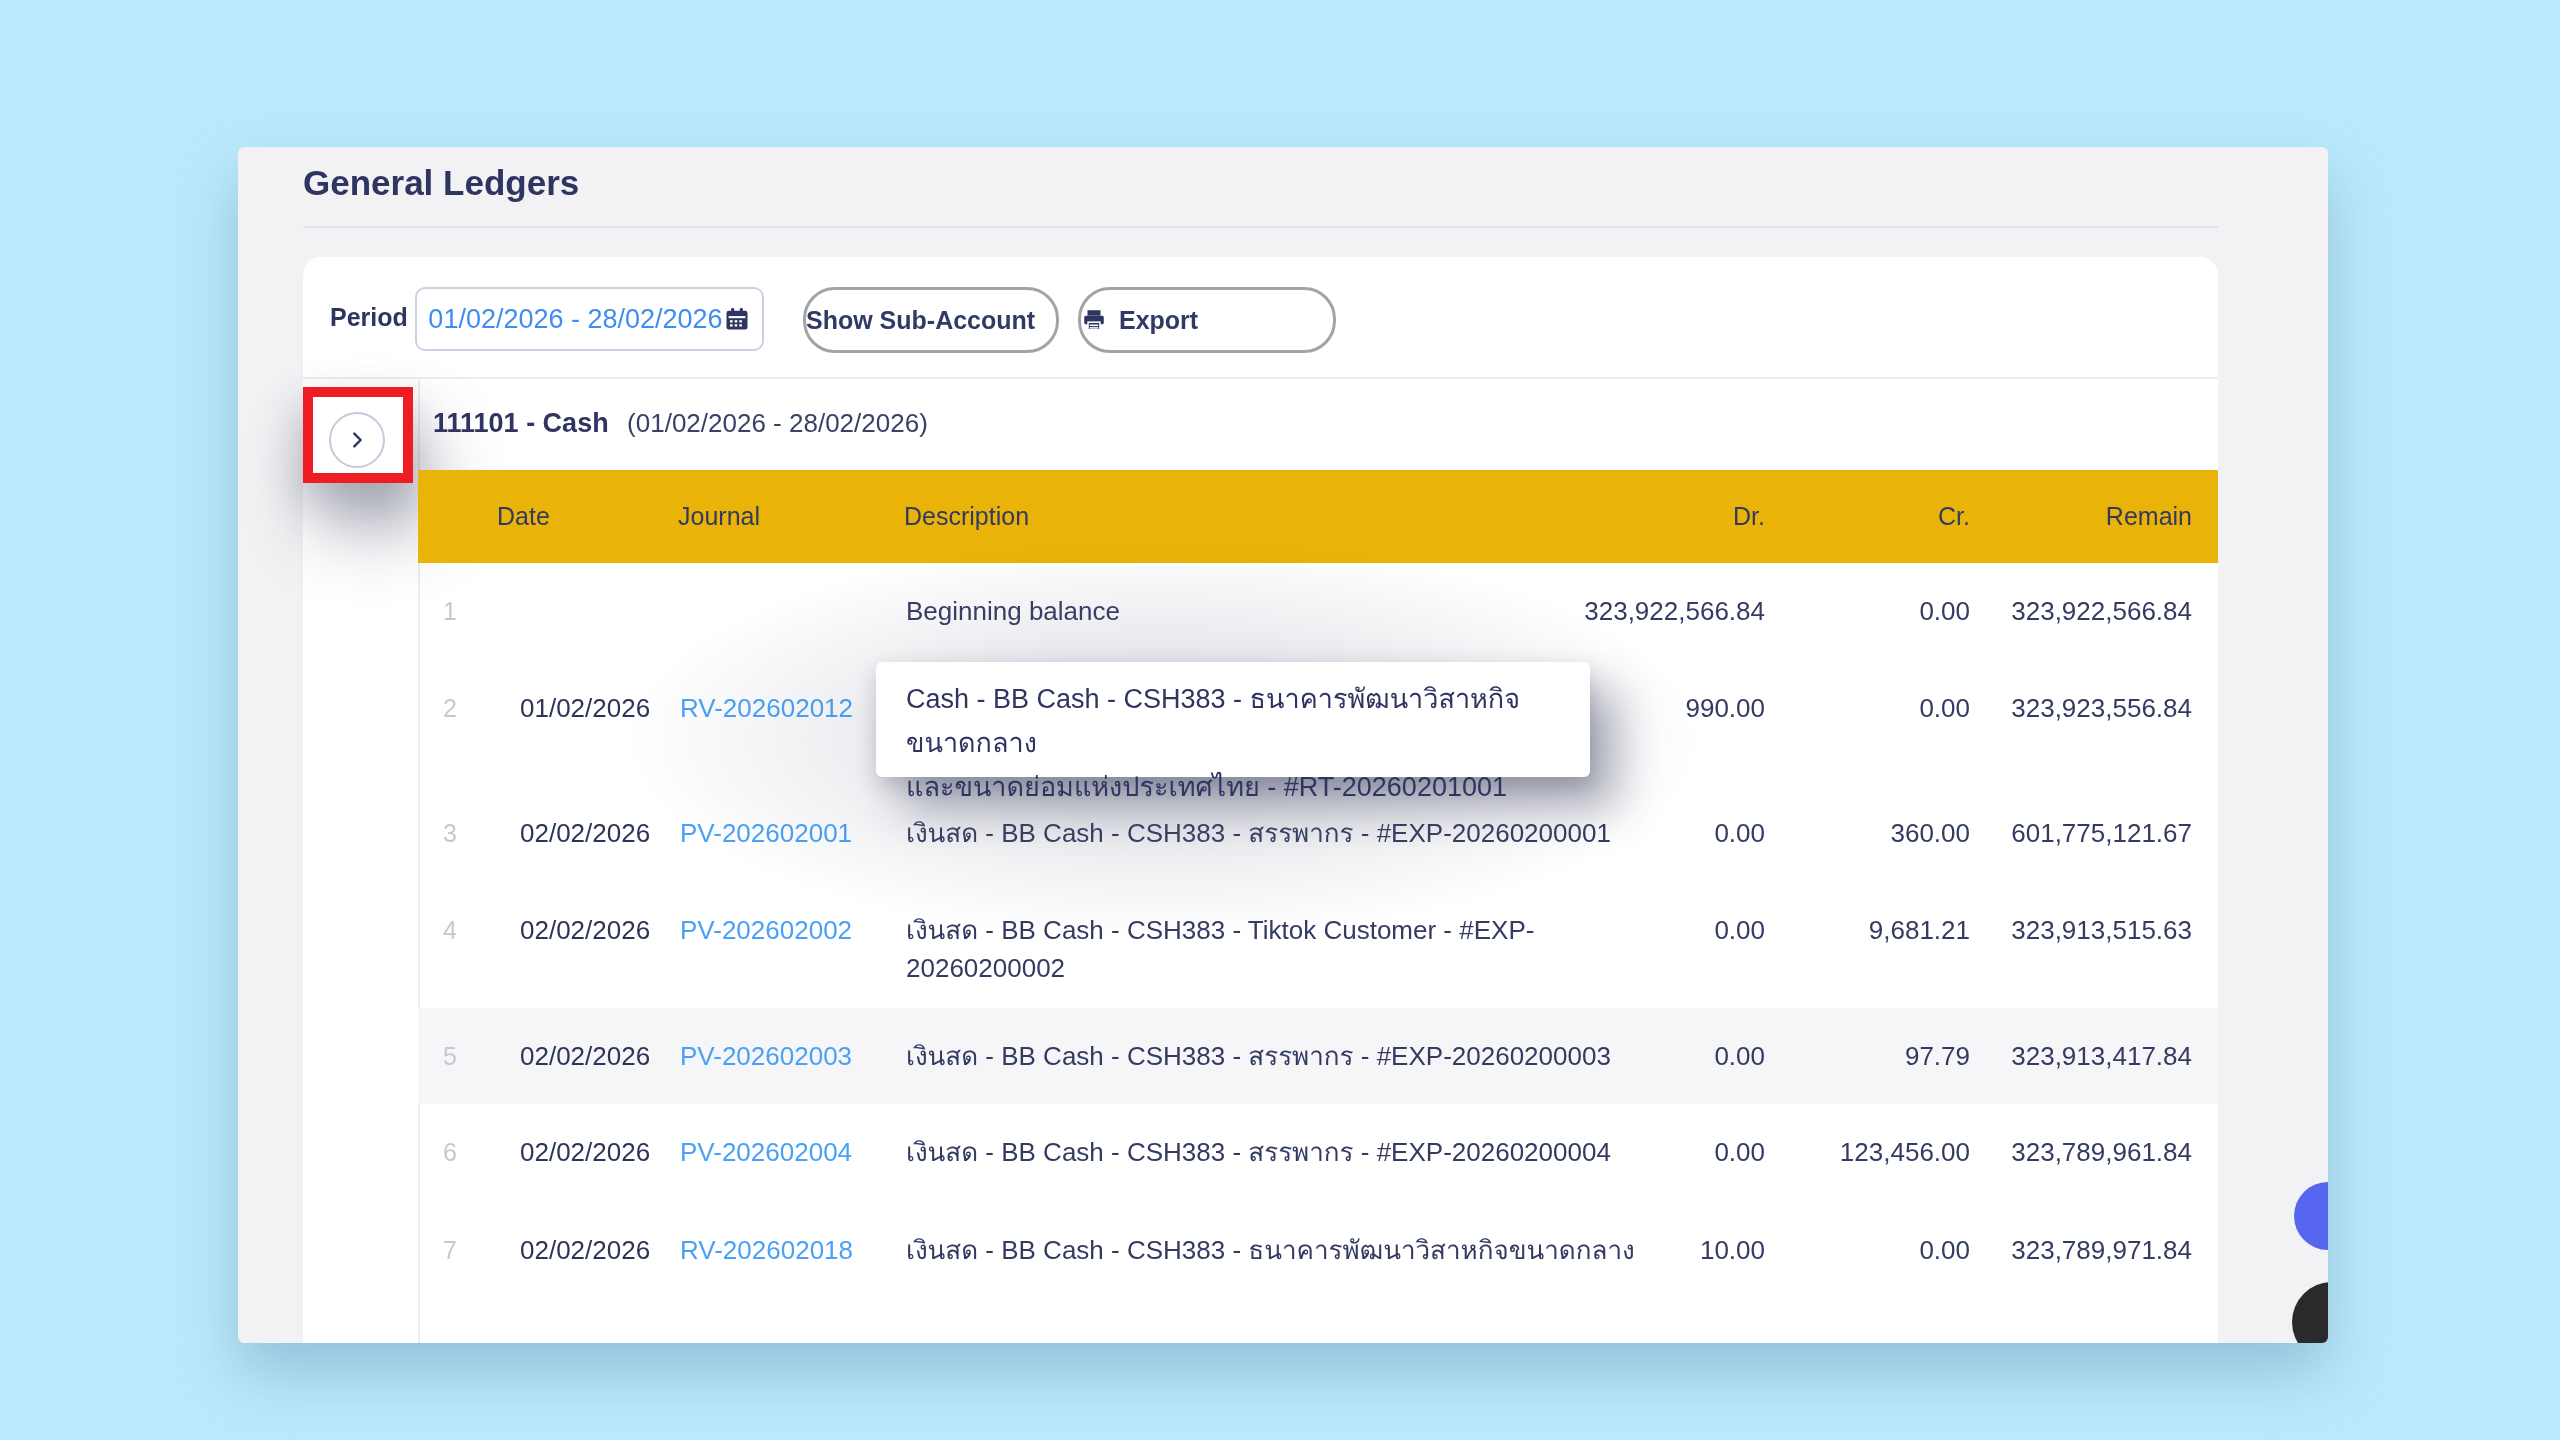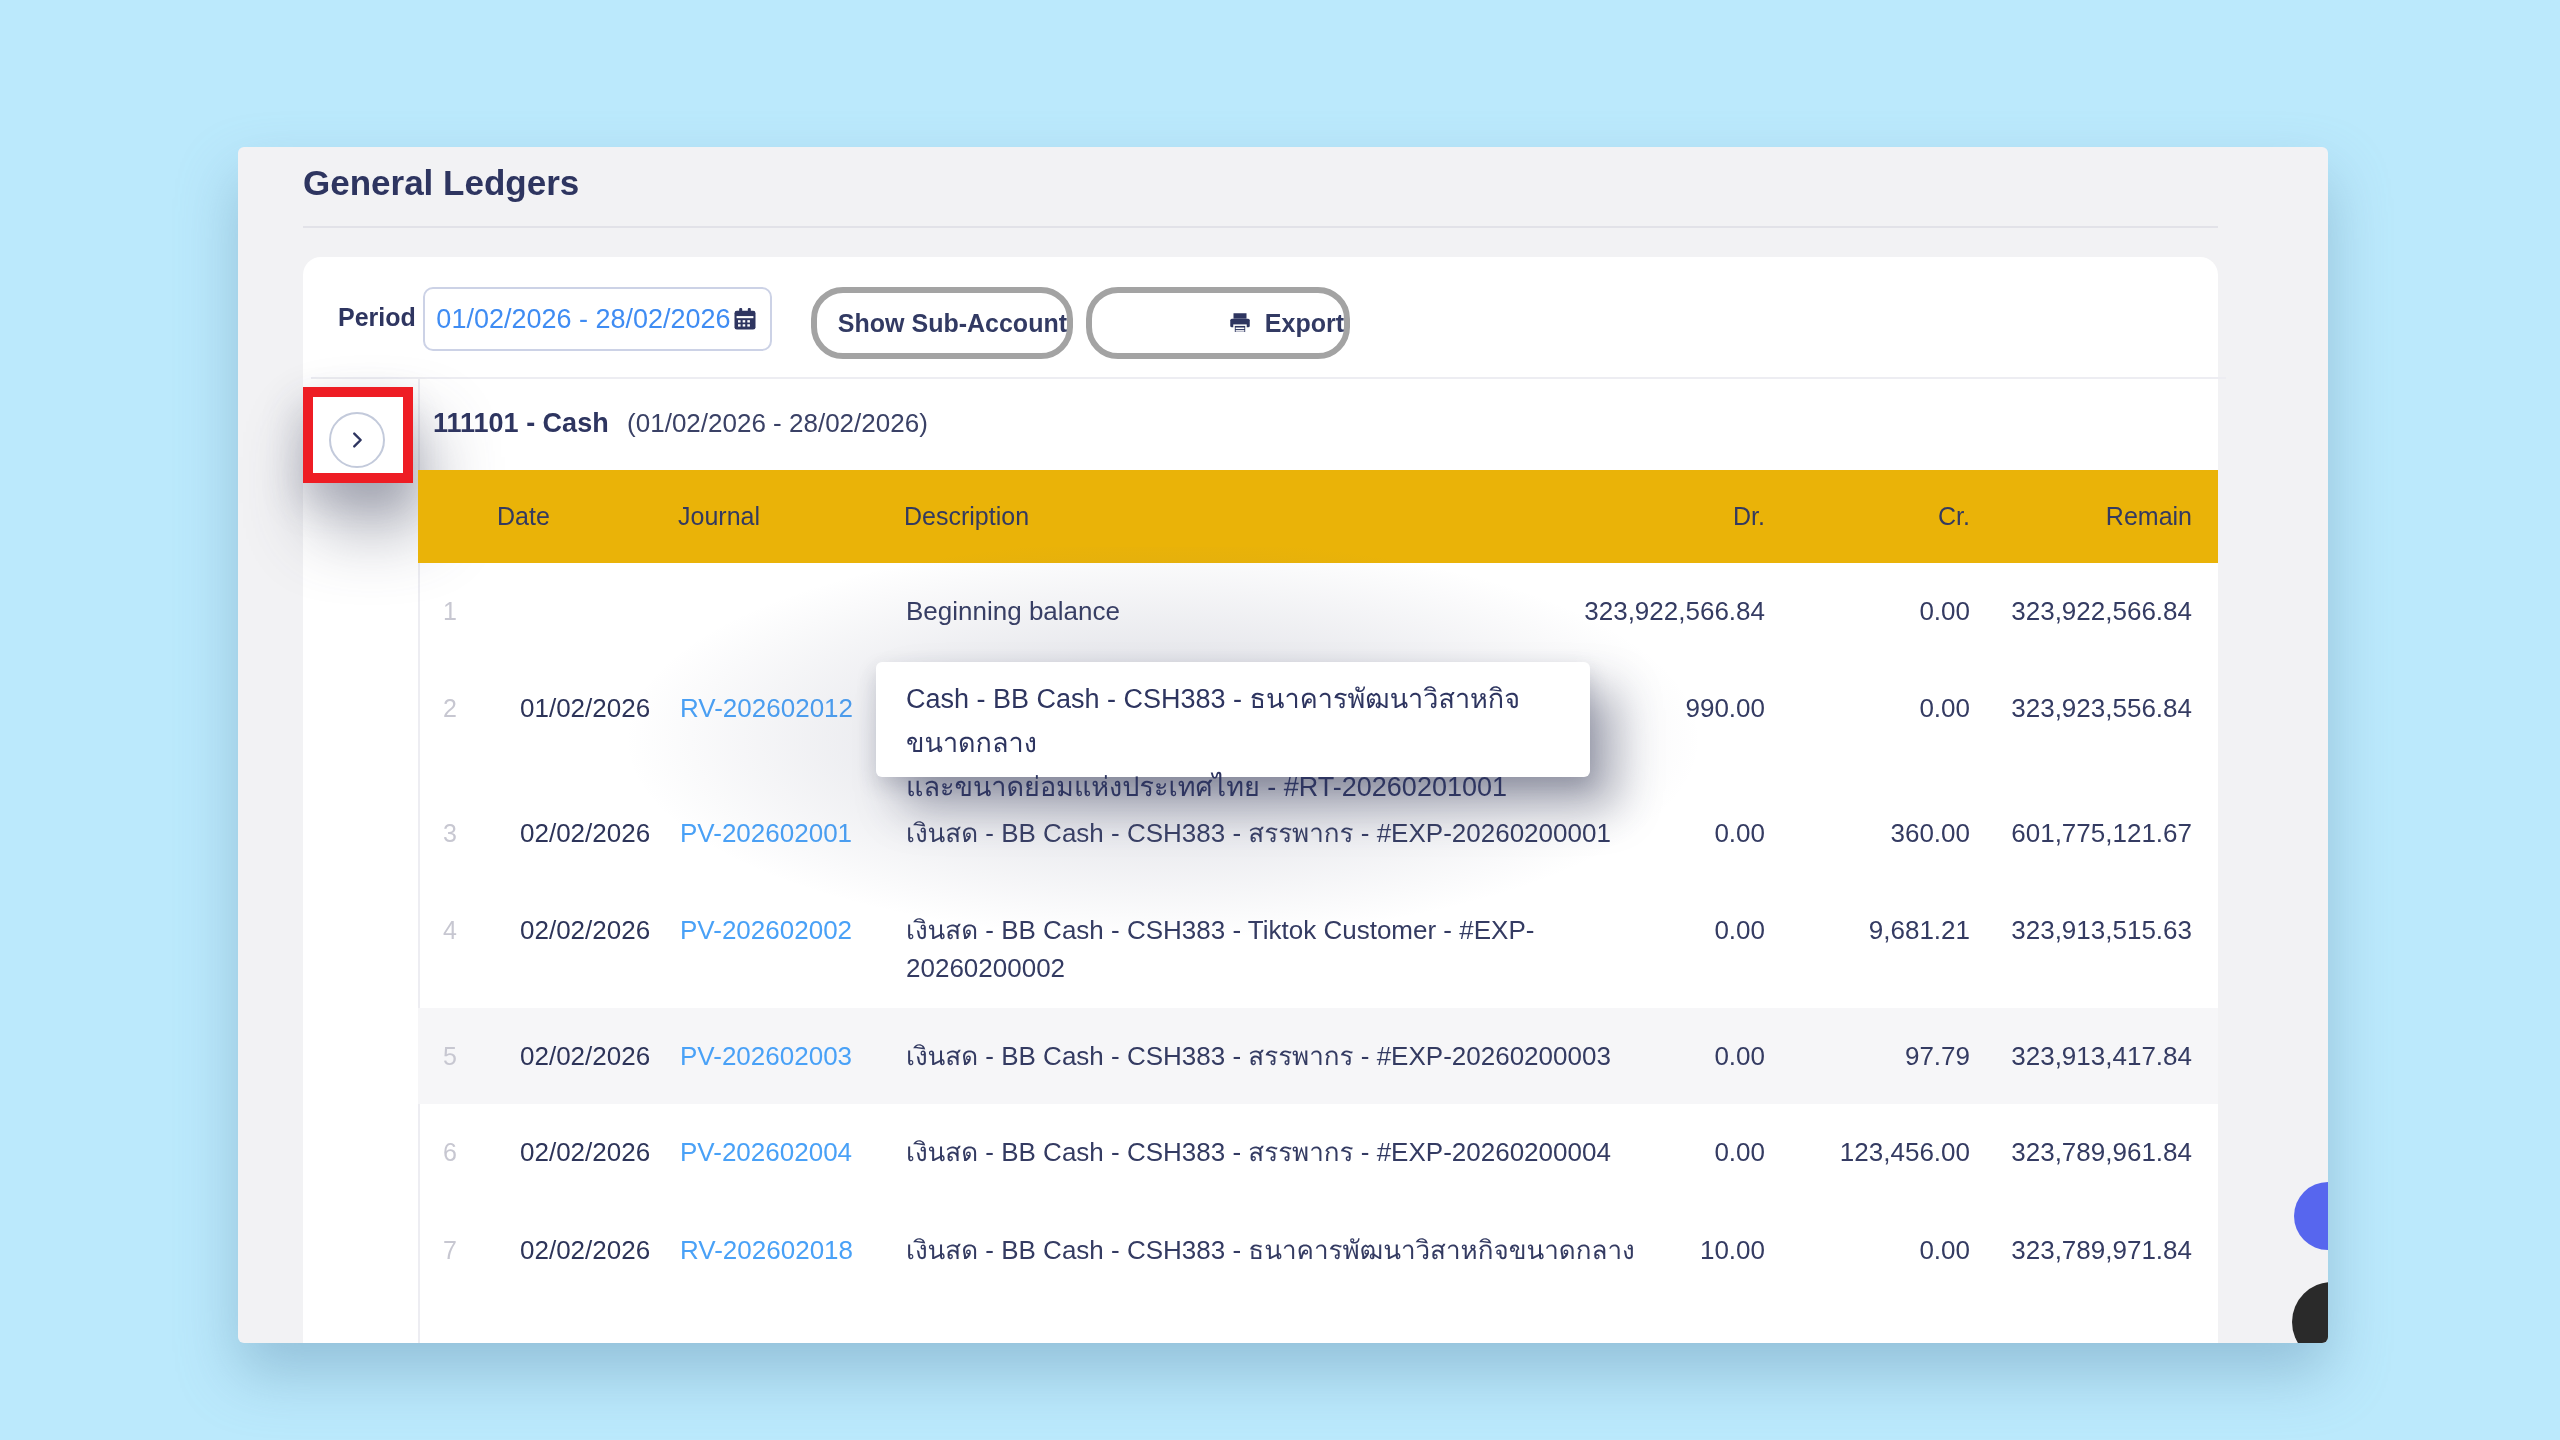--- a/index.html
+++ b/index.html
@@ -18,31 +18,31 @@
     position:absolute;left:65px;top:16px;font-size:35px;font-weight:700;color:#2e3560;
   }
   .title-divider{
     position:absolute;left:65px;top:79px;width:1915px;height:2px;background:#e2e2e8;
   }
   .panel{
     position:absolute;left:65px;top:110px;width:1915px;height:1086px;
     background:#ffffff;border-radius:18px 18px 0 0;
   }
   
-  .filter-row{position:absolute;left:8px;top:0;width:1915px;height:120px;border-bottom:2px solid #ededf2;}
+  .filter-row{position:absolute;left:0;top:0;width:1915px;height:120px;border-bottom:2px solid #ededf2;}
   .period-label{position:absolute;left:27px;top:0;height:120px;line-height:120px;font-size:25px;font-weight:700;color:#2e3560;}
   .period-box{
     position:absolute;left:112px;top:30px;width:345px;height:60px;
     background:#fff;border:2px solid #ccd2e6;border-radius:10px;
     display:flex;align-items:center;justify-content:center;cursor:pointer;
   }
   .period-value{font-size:27px;color:#3f8cf3;white-space:nowrap;}
   .pill{
-    position:absolute;top:30px;height:60px;background:#fff;border:6px solid #a3a3a3;border-radius:32px;
-    display:flex;align-items:center;justify-content:flex-end;gap:12px;
+    position:absolute;top:30px;height:60px;background:#fff;border:3px solid #a3a3a3;border-radius:32px;
+    display:flex;align-items:center;justify-content:flex-start;gap:12px;
     font-size:25px;font-weight:600;color:#323a63;cursor:pointer;
   }
   .pill-subaccount{left:500px;width:250px;}
   .pill-export{left:775px;width:252px;}
   
   .gutter-line{position:absolute;left:115px;top:120px;width:2px;height:966px;background:#ededf2;}
   .expand-btn{
     position:absolute;left:26px;top:155px;width:52px;height:52px;border-radius:50%;
     background:#fff;border:2px solid #c3cadb;display:flex;align-items:center;justify-content:center;cursor:pointer;
   }

